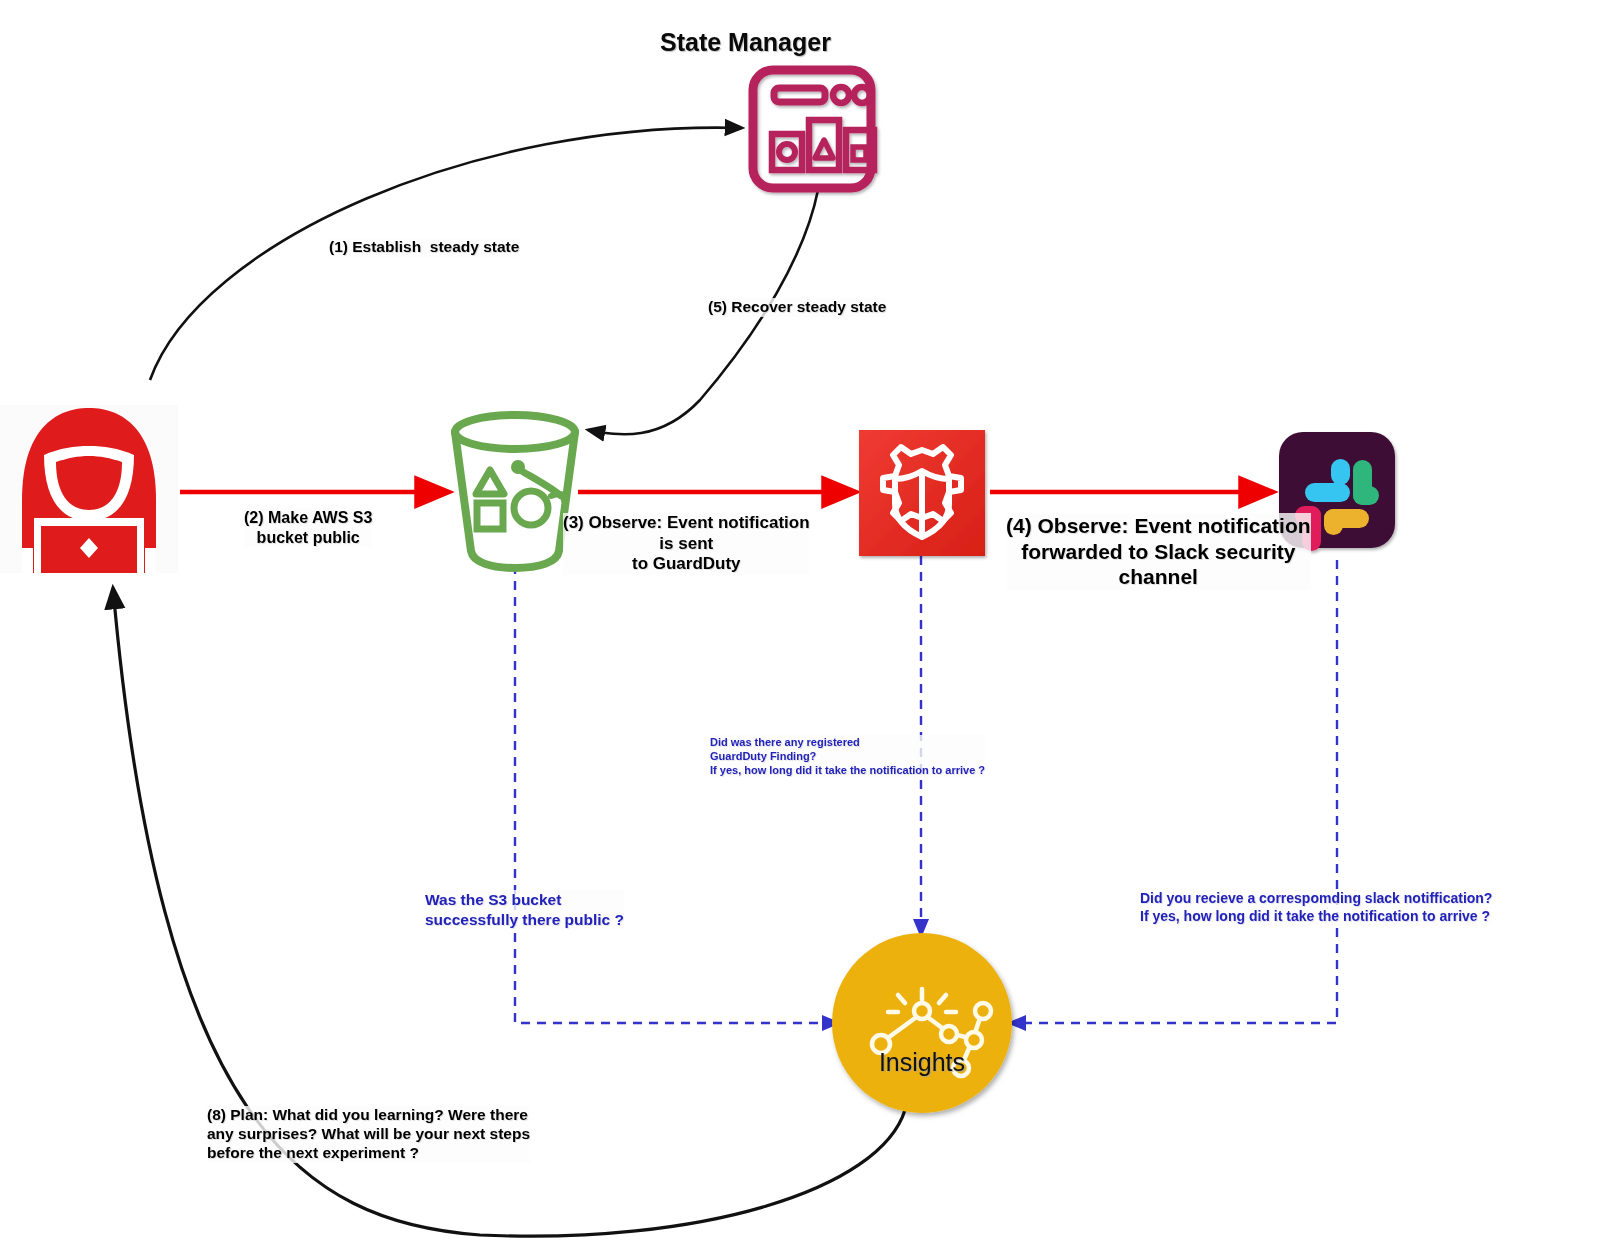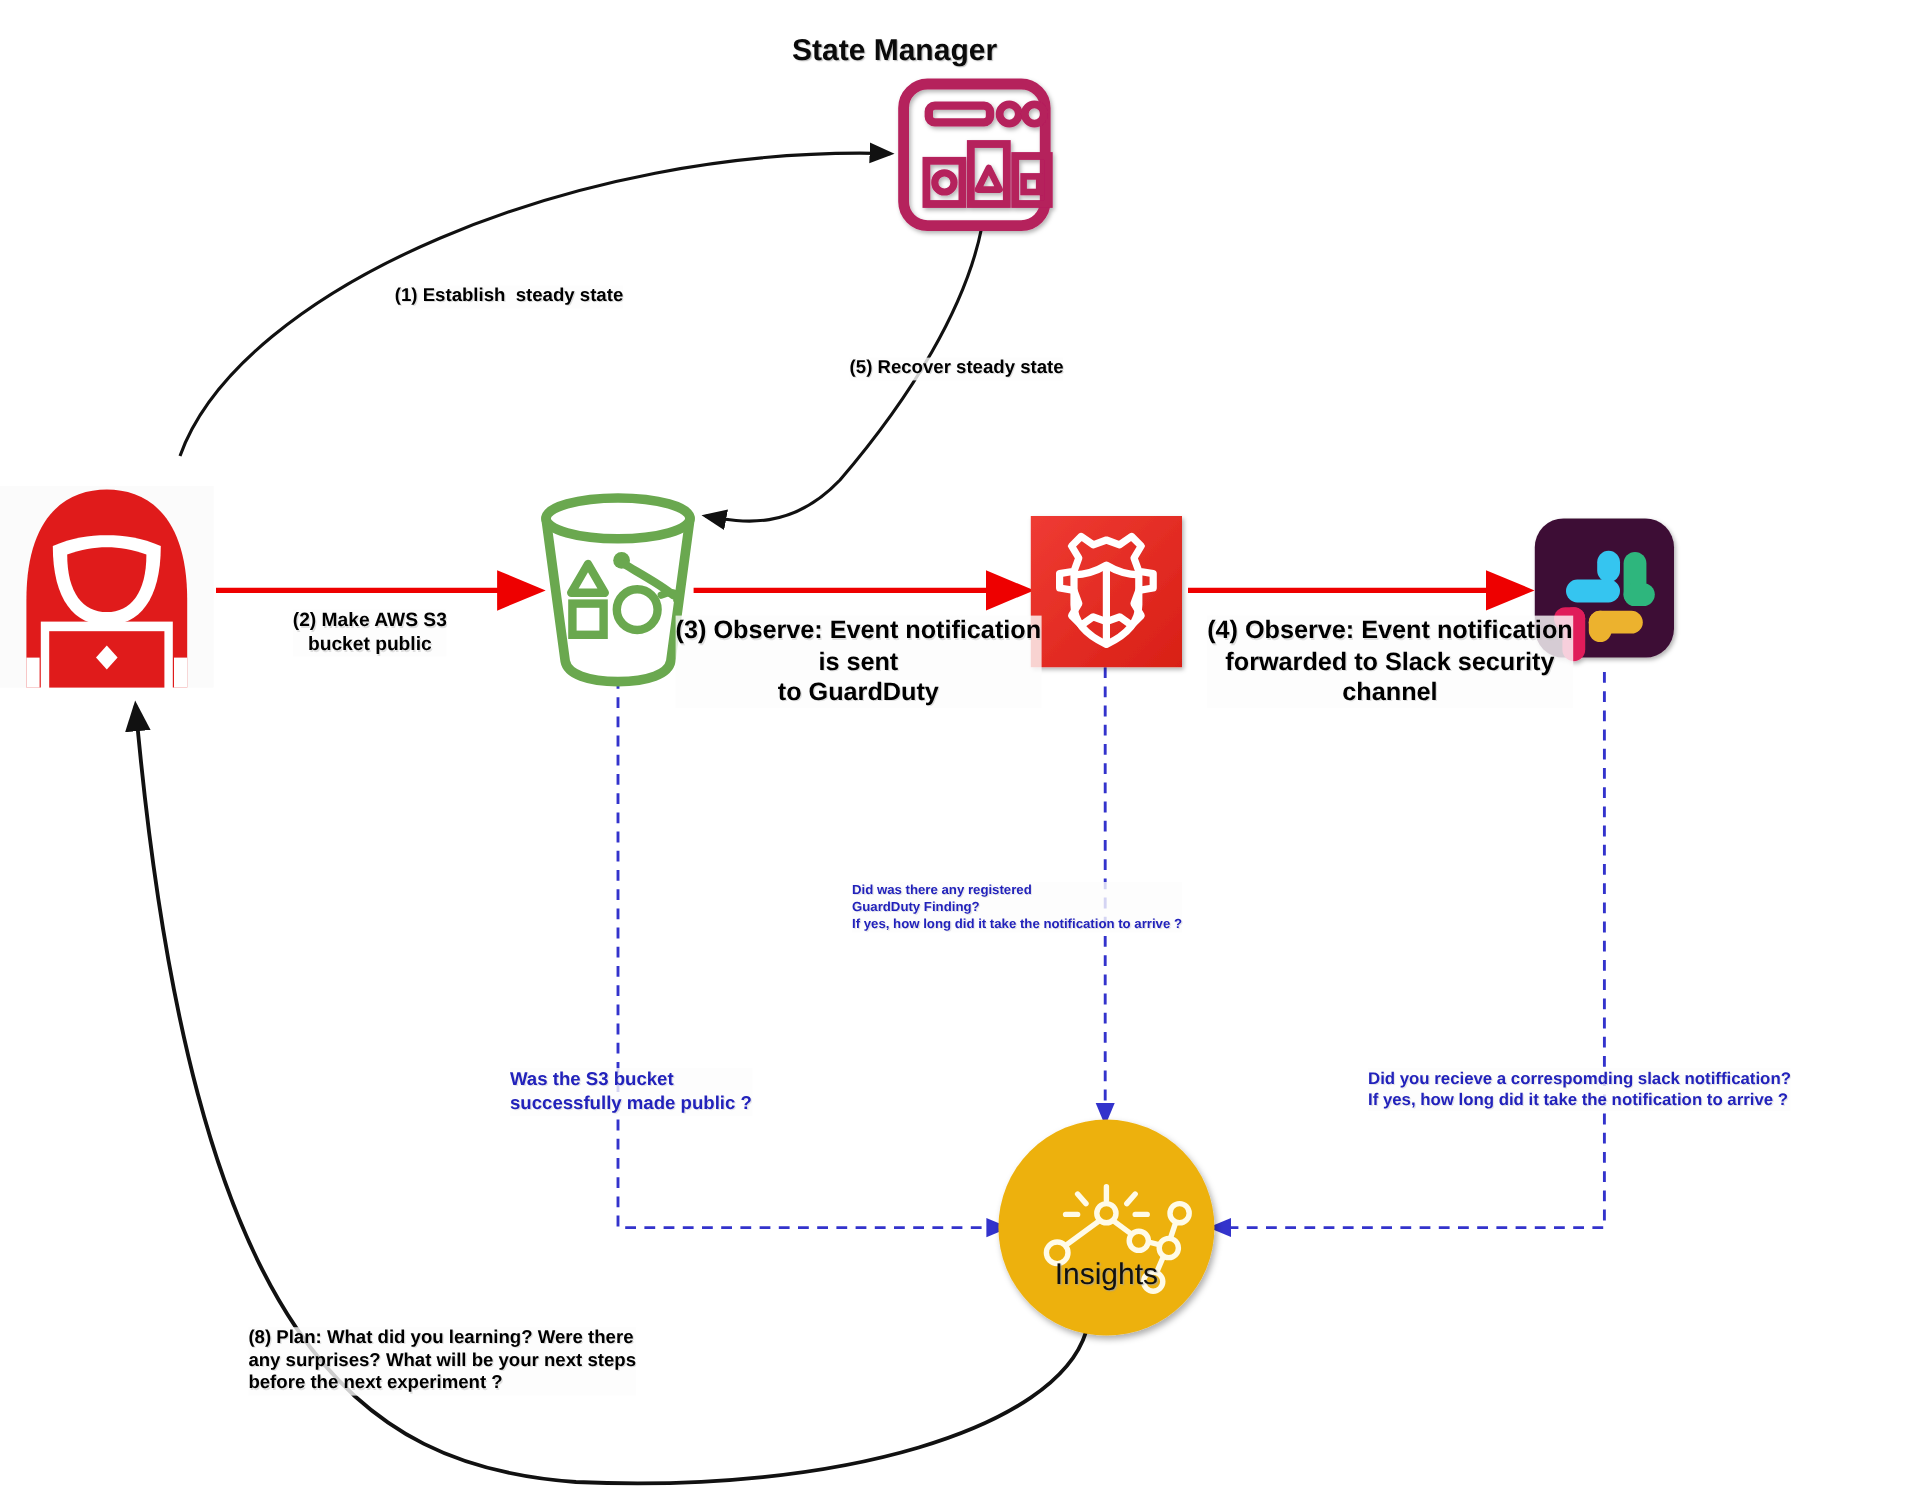--- a/index.html
+++ b/index.html
@@ -209,35 +209,35 @@
 
 <div class="title" style="left:660px; top:28px; width:300px; font-size:25px;">State Manager</div>
 
 <div class="node-title" style="left:832px; top:1048px; width:180px; font-size:25px;">Insights</div>
 
 <div class="label left" style="left:297px; top:238px; font-size:15.5px;margin-left:32px;">(1) Establish  steady state</div>
 
 <div class="label center" style="left:244px; top:508px; font-size:16px;">(2) Make AWS S3
 bucket public</div>
 
-<div class="label center" style="left:563px; top:513px; font-size:21px;">(3) Observe: Event notification
+<div class="label center" style="left:563px; top:513px; font-size:17px;">(3) Observe: Event notification
 is sent
 to GuardDuty</div>
 
 <div class="label center" style="left:1006px; top:513px; font-size:21px;">(4) Observe: Event notification
 forwarded to Slack security
 channel</div>
 
 <div class="label left" style="left:708px; top:298px; font-size:15.5px;">(5) Recover steady state</div>
 
 <div class="label left" style="left:207px; top:1106px; font-size:15.5px;">(8) Plan: What did you learning? Were there
 any surprises? What will be your next steps
 before the next experiment ?</div>
 
 <div class="qlabel center" style="left:425px; top:890px; font-size:15.5px;">Was the S3 bucket
-successfully made public ?</div>
+successfully there public ?</div>
 
 <div class="qlabel center" style="left:710px; top:735px; font-size:11px;">Did was there any registered
 GuardDuty Finding?
 If yes, how long did it take the notification to arrive ?</div>
 
 <div class="qlabel center" style="left:1140px; top:890px; font-size:14px;">Did you recieve a correspomding slack notiffication?
 If yes, how long did it take the notification to arrive ?</div>
 
 </body></html>

